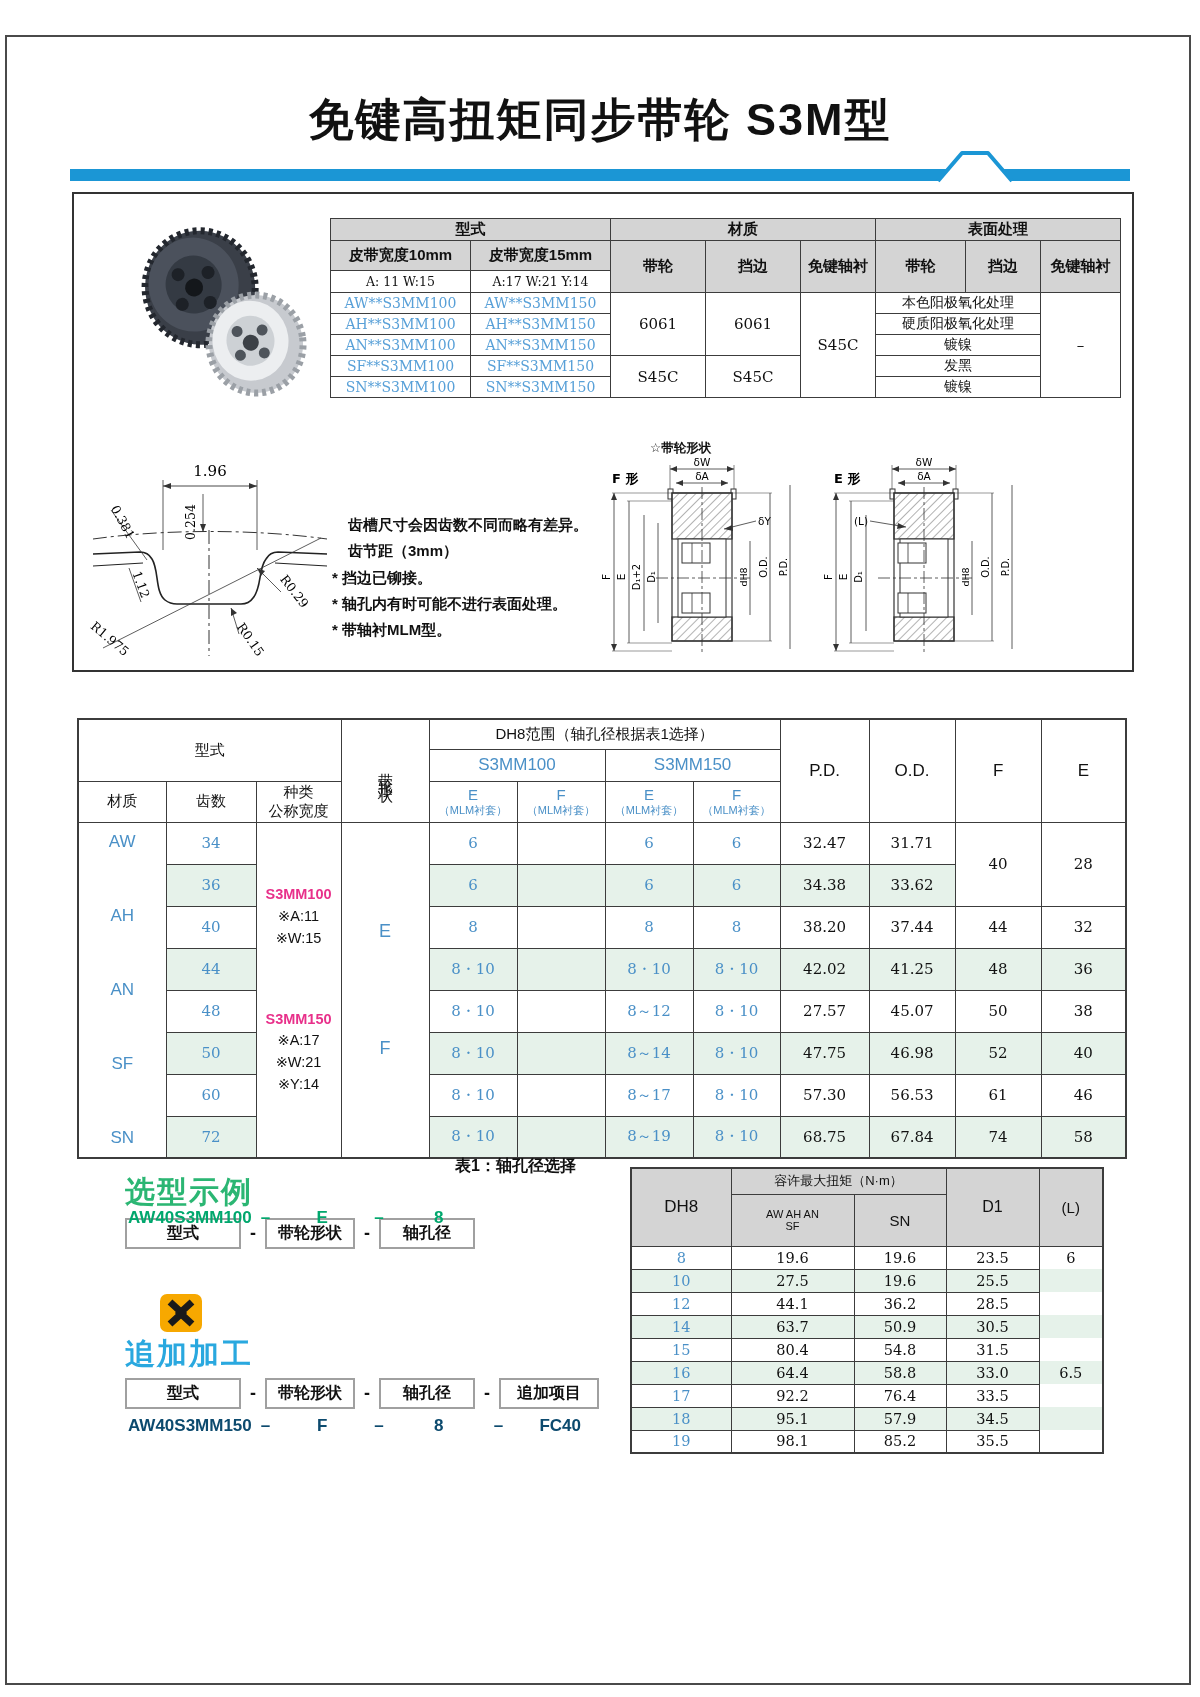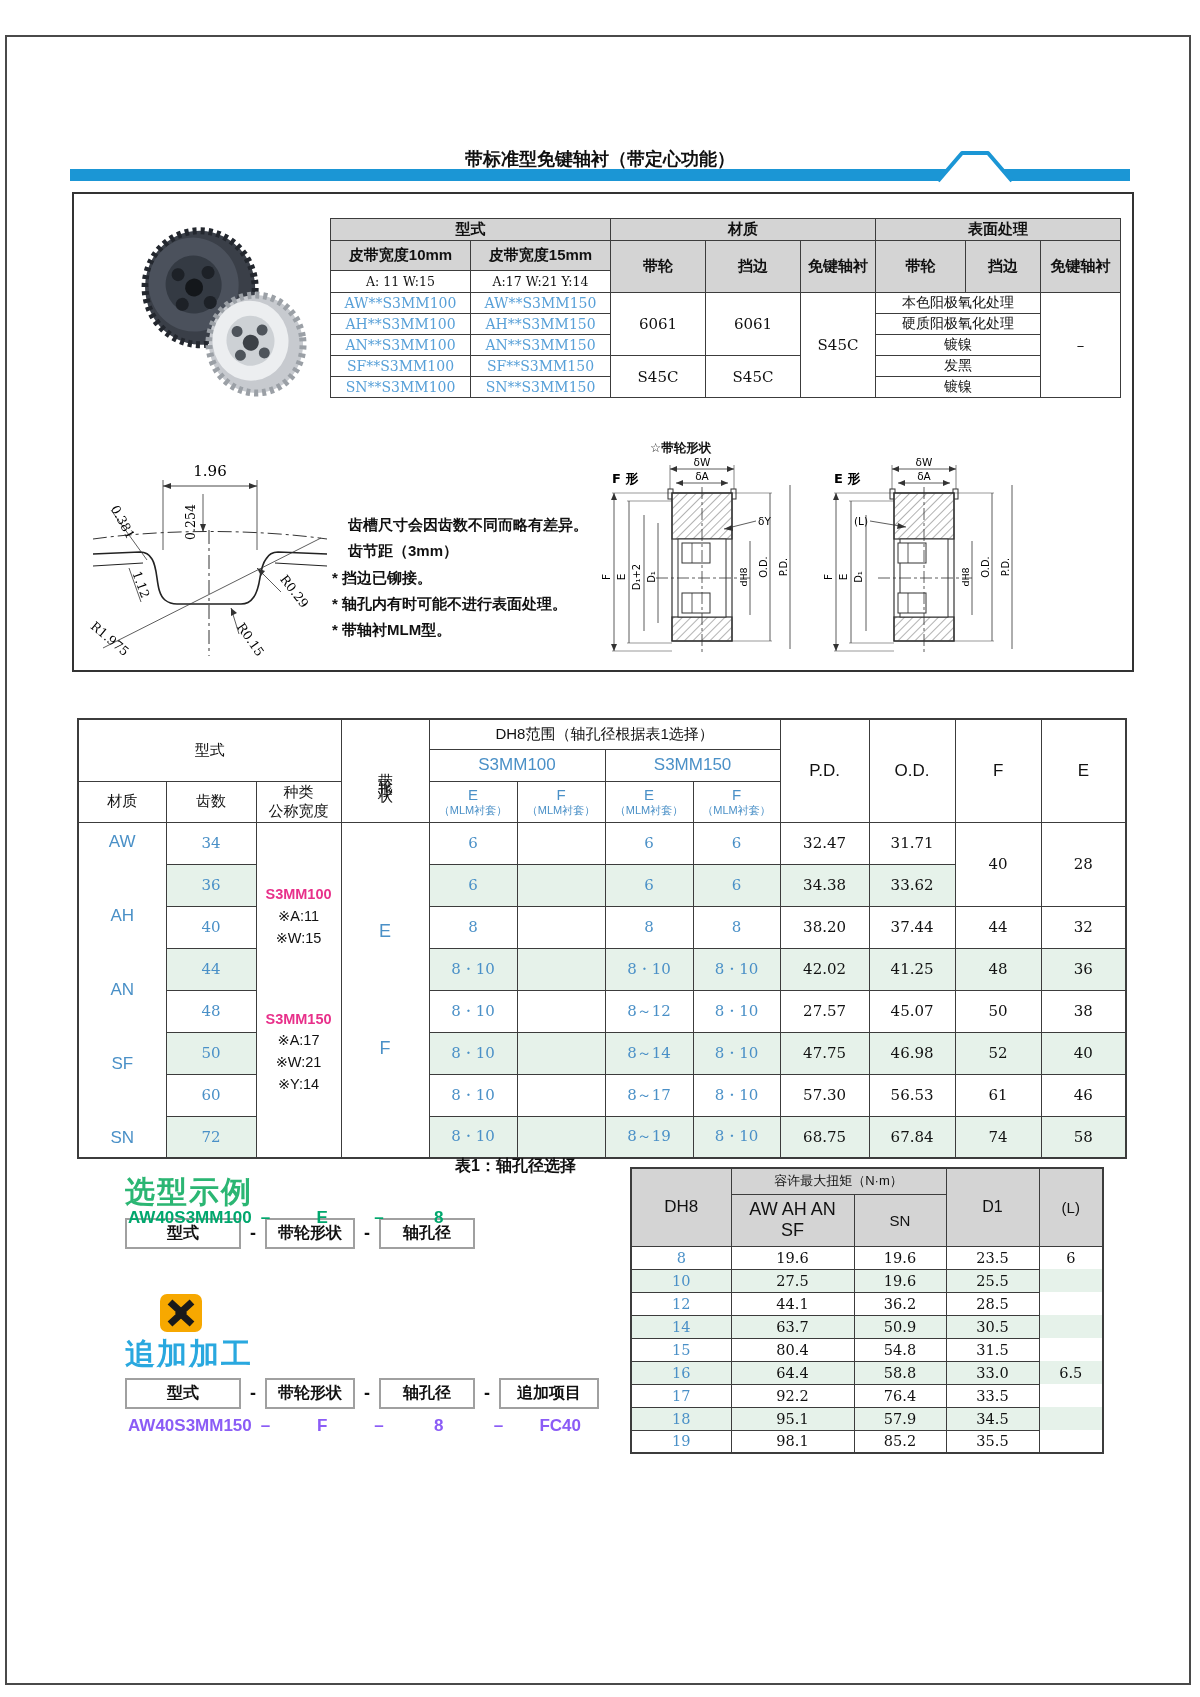--- a/index.html
+++ b/index.html
@@ -46,21 +46,21 @@
   .dwg-label{font-weight:bold;}
 
   
   .sel-title{position:absolute;left:125px;top:1172px;font-size:30px;font-weight:bold;color:#2bb673;letter-spacing:2px;}
   .add-title{position:absolute;left:125px;top:1334px;font-size:30px;font-weight:bold;color:#29a8df;letter-spacing:2px;}
   .formula{position:absolute;display:flex;align-items:center;gap:9px;}
   .fbox{border:2px solid #a0a0a0;background:#fff;text-align:center;font-size:16px;font-weight:bold;padding:3px 0;}
   .w-model{width:112px;} .w-shape{width:86px;} .w-bore{width:92px;} .w-add{width:96px;}
   .fdash{font-size:18px;font-weight:bold;}
   .example{position:absolute;display:flex;align-items:center;gap:9px;font-size:17px;font-weight:bold;}
-  .ex-green{color:#00a76d;} .ex-blue{color:#8b5cf6;}
+  .ex-green{color:#00a76d;} .ex-blue{color:#0c4a6e;}
   .ex-model{min-width:118px;text-align:left;}
   .ex-c{display:inline-block;text-align:center;}
 
   
   .t1-label{position:absolute;left:455px;top:1156px;font-size:16px;font-weight:bold;}
   .t1{position:absolute;left:630px;top:1167px;width:472px;border:2px solid #3c3c3c;}
   .t1 td{border:1.5px solid #3c3c3c;font-size:14px;}
   .t1 .hd{background:#d4d4d4;font-weight:normal;font-size:15px;}
   .t1 tr.hr1{height:26px;} .t1 tr.hr2{height:52px;} .t1 tr.dr{height:23px;}
   .t1 tr.g{background:#e6f2ea;}
@@ -68,21 +68,21 @@
   .t1 td.lcol{border-top:none;border-bottom:none;}
   svg text{font-family:"DejaVu Sans",sans-serif;}
   svg .ser{font-family:"DejaVu Serif",serif;}
 </style>
 </head>
 <body>
 
 <div class="page">
   <div class="frame"></div>
 
-  <div class="subtitle">带标准型免键轴衬（带定心功能）</div>
+  <div class="title">免键高扭矩同步带轮 S3M型</div>
 
   <svg style="position:absolute;left:70px;top:150px;" width="1060" height="34" viewBox="0 0 1060 34">
     <rect x="0" y="19" width="1060" height="12" fill="#1b96d5"></rect>
     <polygon points="868,31 892,3 918,3 942,31" fill="#ffffff"></polygon>
     <path d="M868,31 L892,3 L918,3 L942,31" fill="none" stroke="#1b96d5" stroke-width="4" stroke-linejoin="round"></path>
   </svg>
 
   <div class="upper-box"></div>
 
   <svg style="position:absolute;left:128px;top:222px;" width="185" height="180" viewBox="0 0 185 180">
@@ -551,21 +551,21 @@
         <col style="width:64px">
       </colgroup>
     <tbody>
         <tr class="hr1">
       <td class="hd" rowspan="2" style="font-size:17px">DH8</td>
       <td class="hd" colspan="2" style="font-size:13px">容许最大扭矩（N·m）</td>
       <td class="hd" rowspan="2" style="font-size:16px">D1</td>
       <td class="hd" rowspan="2" style="font-size:15px">(L)</td>
     </tr>
     <tr class="hr2">
-      <td class="hd" style="font-size:18px">
+      <td class="hd" style="font-size:11px">
             <div>AW AH AN</div>
             <div>SF</div>
           </td>
       <td class="hd" style="font-size:15px">SN</td>
     </tr>
     <tr class="dr">
       <td class="blue dnum">8</td>
       <td class="dnum">19.6</td>
       <td class="dnum">19.6</td>
       <td class="dnum">23.5</td>

